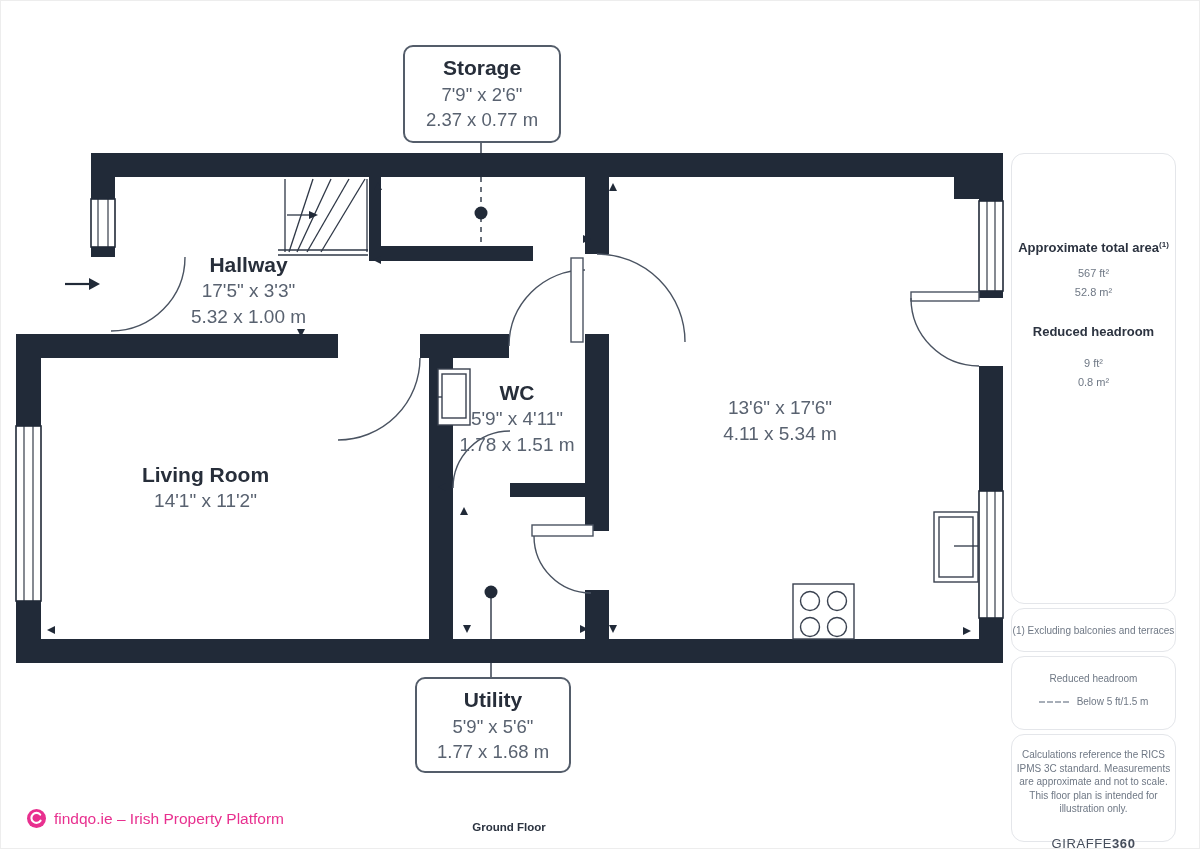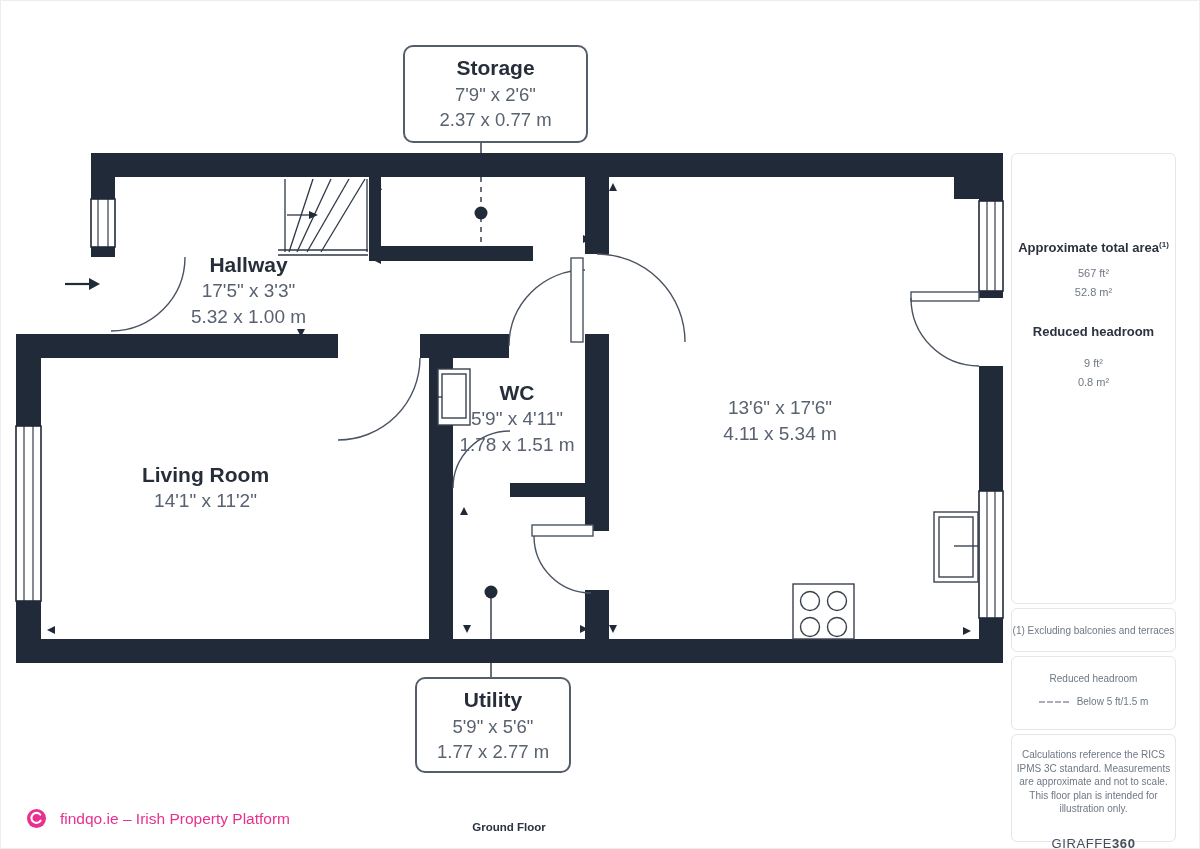--- a/index.html
+++ b/index.html
@@ -22,30 +22,30 @@
   .dot{fill:var(--wall)}
 
   .room-label{position:absolute;text-align:center;color:var(--text_dark)}
   .room-label .rname{font-size:21px;font-weight:700;line-height:27px}
   .room-label .rdim{font-size:19px;line-height:26px;color:var(--text_gray)}
   .callout{position:absolute;background:#fff;border:2px solid #545d6a;border-radius:10px;
            text-align:center;padding-top:7px;color:var(--text_dark)}
   .callout .rname{font-size:21px;font-weight:700;line-height:28px}
   .callout .rdim{font-size:18.5px;line-height:25px;color:var(--text_gray)}
 
-  .side-box{position:absolute;left:1010px;width:165px;background:#fff;border:1px solid var(--border_gray);border-radius:6px;text-align:center;color:var(--side_gray)}
+  .side-box{position:absolute;left:1010px;width:165px;background:#fff;border:1px solid var(--border_gray);border-radius:13px;text-align:center;color:var(--side_gray)}
   .sb-title{font-size:13px;font-weight:700;color:#2c3340}
   .sb-title sup{font-size:8px}
   .sb-val{font-size:11px;line-height:19px;color:var(--side_gray)}
   .sb-note{font-size:10px;line-height:13px;color:var(--side_gray)}
   .legend-dash{display:inline-block;width:30px;border-top:2px dashed #a7aeb8;vertical-align:middle;margin-right:8px}
   .brand{font-size:13px;letter-spacing:.6px;color:#454d5b;margin-top:20px}
   .brand b{font-weight:700}
 
-  .footer-logo{position:absolute;left:26px;top:808px;display:flex;align-items:center;gap:14px}
+  .footer-logo{position:absolute;left:26px;top:808px;display:flex;align-items:center;gap:8px}
   .footer-logo .ltext{font-size:15.5px;font-weight:500;color:var(--pink)}
   .ground-floor{position:absolute;left:408px;top:820px;width:200px;text-align:center;
                 font-size:11.5px;font-weight:700;color:#2b3340}
 </style>
 </head>
 <body>
 
 <div class="stage">
 
   <svg class="plan" width="1200" height="849" viewBox="0 0 1200 849">
@@ -168,21 +168,21 @@
       <polygon class="dim" points="459,514 467,514 463,506"></polygon>
       <polygon class="dim" points="445,482 445,490 437,486"></polygon>
       <polygon class="dim" points="571,482 571,490 579,486"></polygon>
       <polygon class="dim" points="462,624 470,624 466,632"></polygon>
       <polygon class="dim" points="579,624 579,632 587,628"></polygon>
       <polygon class="dim" points="608,624 616,624 612,632"></polygon>
       <polygon class="dim" points="962,626 962,634 970,630"></polygon>
     </g>
   </svg>
 
-  <div class="callout" style="left:402px;top:44px;width:185px;height:98px">
+  <div class="callout" style="left:402px;top:44px;width:158px;height:98px">
     <div class="rname">Storage</div>
     <div class="rdim">7'9" x 2'6"</div>
     <div class="rdim">2.37 x 0.77 m</div>
   </div>
 
   <div class="room-label" style="left:140px;top:250px;width:215px">
     <div class="rname">Hallway</div>
     <div class="rdim">17'5" x 3'3"</div>
     <div class="rdim">5.32 x 1.00 m</div>
   </div>
@@ -199,21 +199,21 @@
   </div>
 
   <div class="room-label" style="left:92px;top:460px;width:225px">
     <div class="rname">Living Room</div>
     <div class="rdim">14'1" x 11'2"</div>
   </div>
 
   <div class="callout" style="left:414px;top:676px;width:156px;height:96px">
     <div class="rname">Utility</div>
     <div class="rdim">5'9" x 5'6"</div>
-    <div class="rdim">1.77 x 2.77 m</div>
+    <div class="rdim">1.77 x 1.68 m</div>
   </div>
 
   <div class="side-box" style="top:152px;height:451px;padding-top:86px">
     <div class="sb-title">
       <span>Approximate total area</span><sup>(1)</sup>
     </div>
     <div class="sb-val" style="margin-top:9px">567 ft²</div>
     <div class="sb-val">52.8 m²</div>
     <div class="sb-title" style="margin-top:22px">Reduced headroom</div>
     <div class="sb-val" style="margin-top:15px">9 ft²</div>

